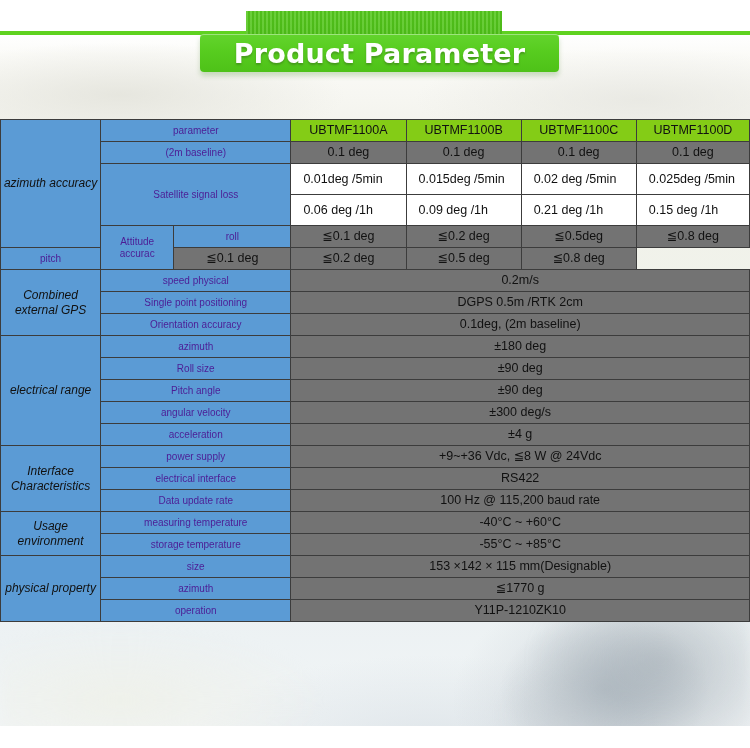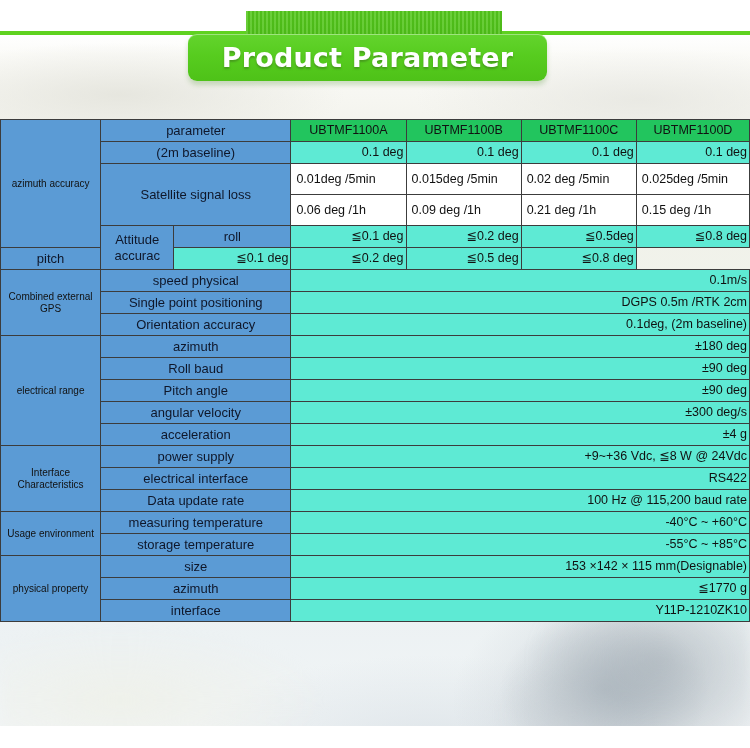--- a/index.html
+++ b/index.html
@@ -65,23 +65,23 @@
   .green-tab {
     position: absolute;
     left: 246px; top: 11px;
     width: 256px; height: 24px;
     background:
       repeating-linear-gradient(90deg, rgba(255,255,255,0.13) 0 2px, rgba(0,0,0,0.05) 2px 4px),
       linear-gradient(180deg, #55c81c 0%, #4fc218 100%);
   }
   .title-btn {
     position: absolute;
-    left: 188px; top: 34px;
-    width: 359px; height: 47px;
-    border-radius: 9px;
+    left: 200px; top: 34px;
+    width: 359px; height: 38px;
+    border-radius: 4px;
     background: linear-gradient(180deg, #63d42d 0%, #57cc1f 46%, #4ec218 100%);
     box-shadow: 0 4px 5px rgba(90,150,60,0.28), inset 0 1px 0 rgba(255,255,255,0.38);
     display: flex;
     align-items: center;
     justify-content: center;
   }
   .title-text {
     font-family: "DejaVu Sans", sans-serif;
     font-weight: bold;
     font-size: 27px;
@@ -105,41 +105,41 @@
     padding: 0 2px;
     text-align: center;
     vertical-align: middle;
     font-size: 12.5px;
     color: #111111;
     line-height: 1.18;
     height: 21px;
   }
   td.grp {
     background: #5b9bd5;
-    font-size: 10px;
+    font-size: 12px;
     color: #111111;
+    font-style: italic;
   }
   td.lbl {
     background: #5b9bd5;
-    font-size: 13px;
-    color: #0f172a;
+    font-size: 10px;
+    color: #4c1d95;
   }
   td.val {
-    background: #5eead4;
-    text-align: right;
+    background: #737373;
   }
   td.modelhead {
-    background: #22c55e;
+    background: #84cc16;
     font-size: 12.5px;
     font-weight: normal;
   }
   td.valleft {
     background: #ffffff;
     text-align: left;
-    padding-left: 5px;
+    padding-left: 12px;
   }
   td.tall { height: 30px; }
 </style>
 </head>
 <body>
 
 <div id="page">
 
   <div class="bg-photo"></div>
   <div class="bg-topwhite"></div>
@@ -208,38 +208,38 @@
         <td class="lbl">pitch</td>
         <td class="val">≦0.1 deg</td>
         <td class="val">≦0.2 deg</td>
         <td class="val">≦0.5 deg</td>
         <td class="val">≦0.8 deg</td>
       </tr>
 
       <tr>
         <td class="grp" rowspan="3">Combined external GPS</td>
         <td class="lbl" colspan="2">speed physical</td>
-        <td class="val" colspan="4">0.1m/s</td>
+        <td class="val" colspan="4">0.2m/s</td>
       </tr>
       <tr>
         <td class="lbl" colspan="2">Single point positioning</td>
         <td class="val" colspan="4">DGPS 0.5m /RTK 2cm</td>
       </tr>
       <tr>
         <td class="lbl" colspan="2">Orientation accuracy</td>
         <td class="val" colspan="4">0.1deg, (2m baseline)</td>
       </tr>
 
       <tr>
         <td class="grp" rowspan="5">electrical range</td>
         <td class="lbl" colspan="2">azimuth</td>
         <td class="val" colspan="4">±180 deg</td>
       </tr>
       <tr>
-        <td class="lbl" colspan="2">Roll baud</td>
+        <td class="lbl" colspan="2">Roll size</td>
         <td class="val" colspan="4">±90 deg</td>
       </tr>
       <tr>
         <td class="lbl" colspan="2">Pitch angle</td>
         <td class="val" colspan="4">±90 deg</td>
       </tr>
       <tr>
         <td class="lbl" colspan="2">angular velocity</td>
         <td class="val" colspan="4">±300 deg/s</td>
       </tr>
@@ -275,20 +275,20 @@
       <tr>
         <td class="grp" rowspan="3">physical property</td>
         <td class="lbl" colspan="2">size</td>
         <td class="val" colspan="4">153 ×142 × 115 mm(Designable)</td>
       </tr>
       <tr>
         <td class="lbl" colspan="2">azimuth</td>
         <td class="val" colspan="4">≦1770 g</td>
       </tr>
       <tr>
-        <td class="lbl" colspan="2">interface</td>
+        <td class="lbl" colspan="2">operation</td>
         <td class="val" colspan="4">Y11P-1210ZK10</td>
       </tr>
 
     </tbody>
   </table>
 
 </div>
 
 </body></html>

